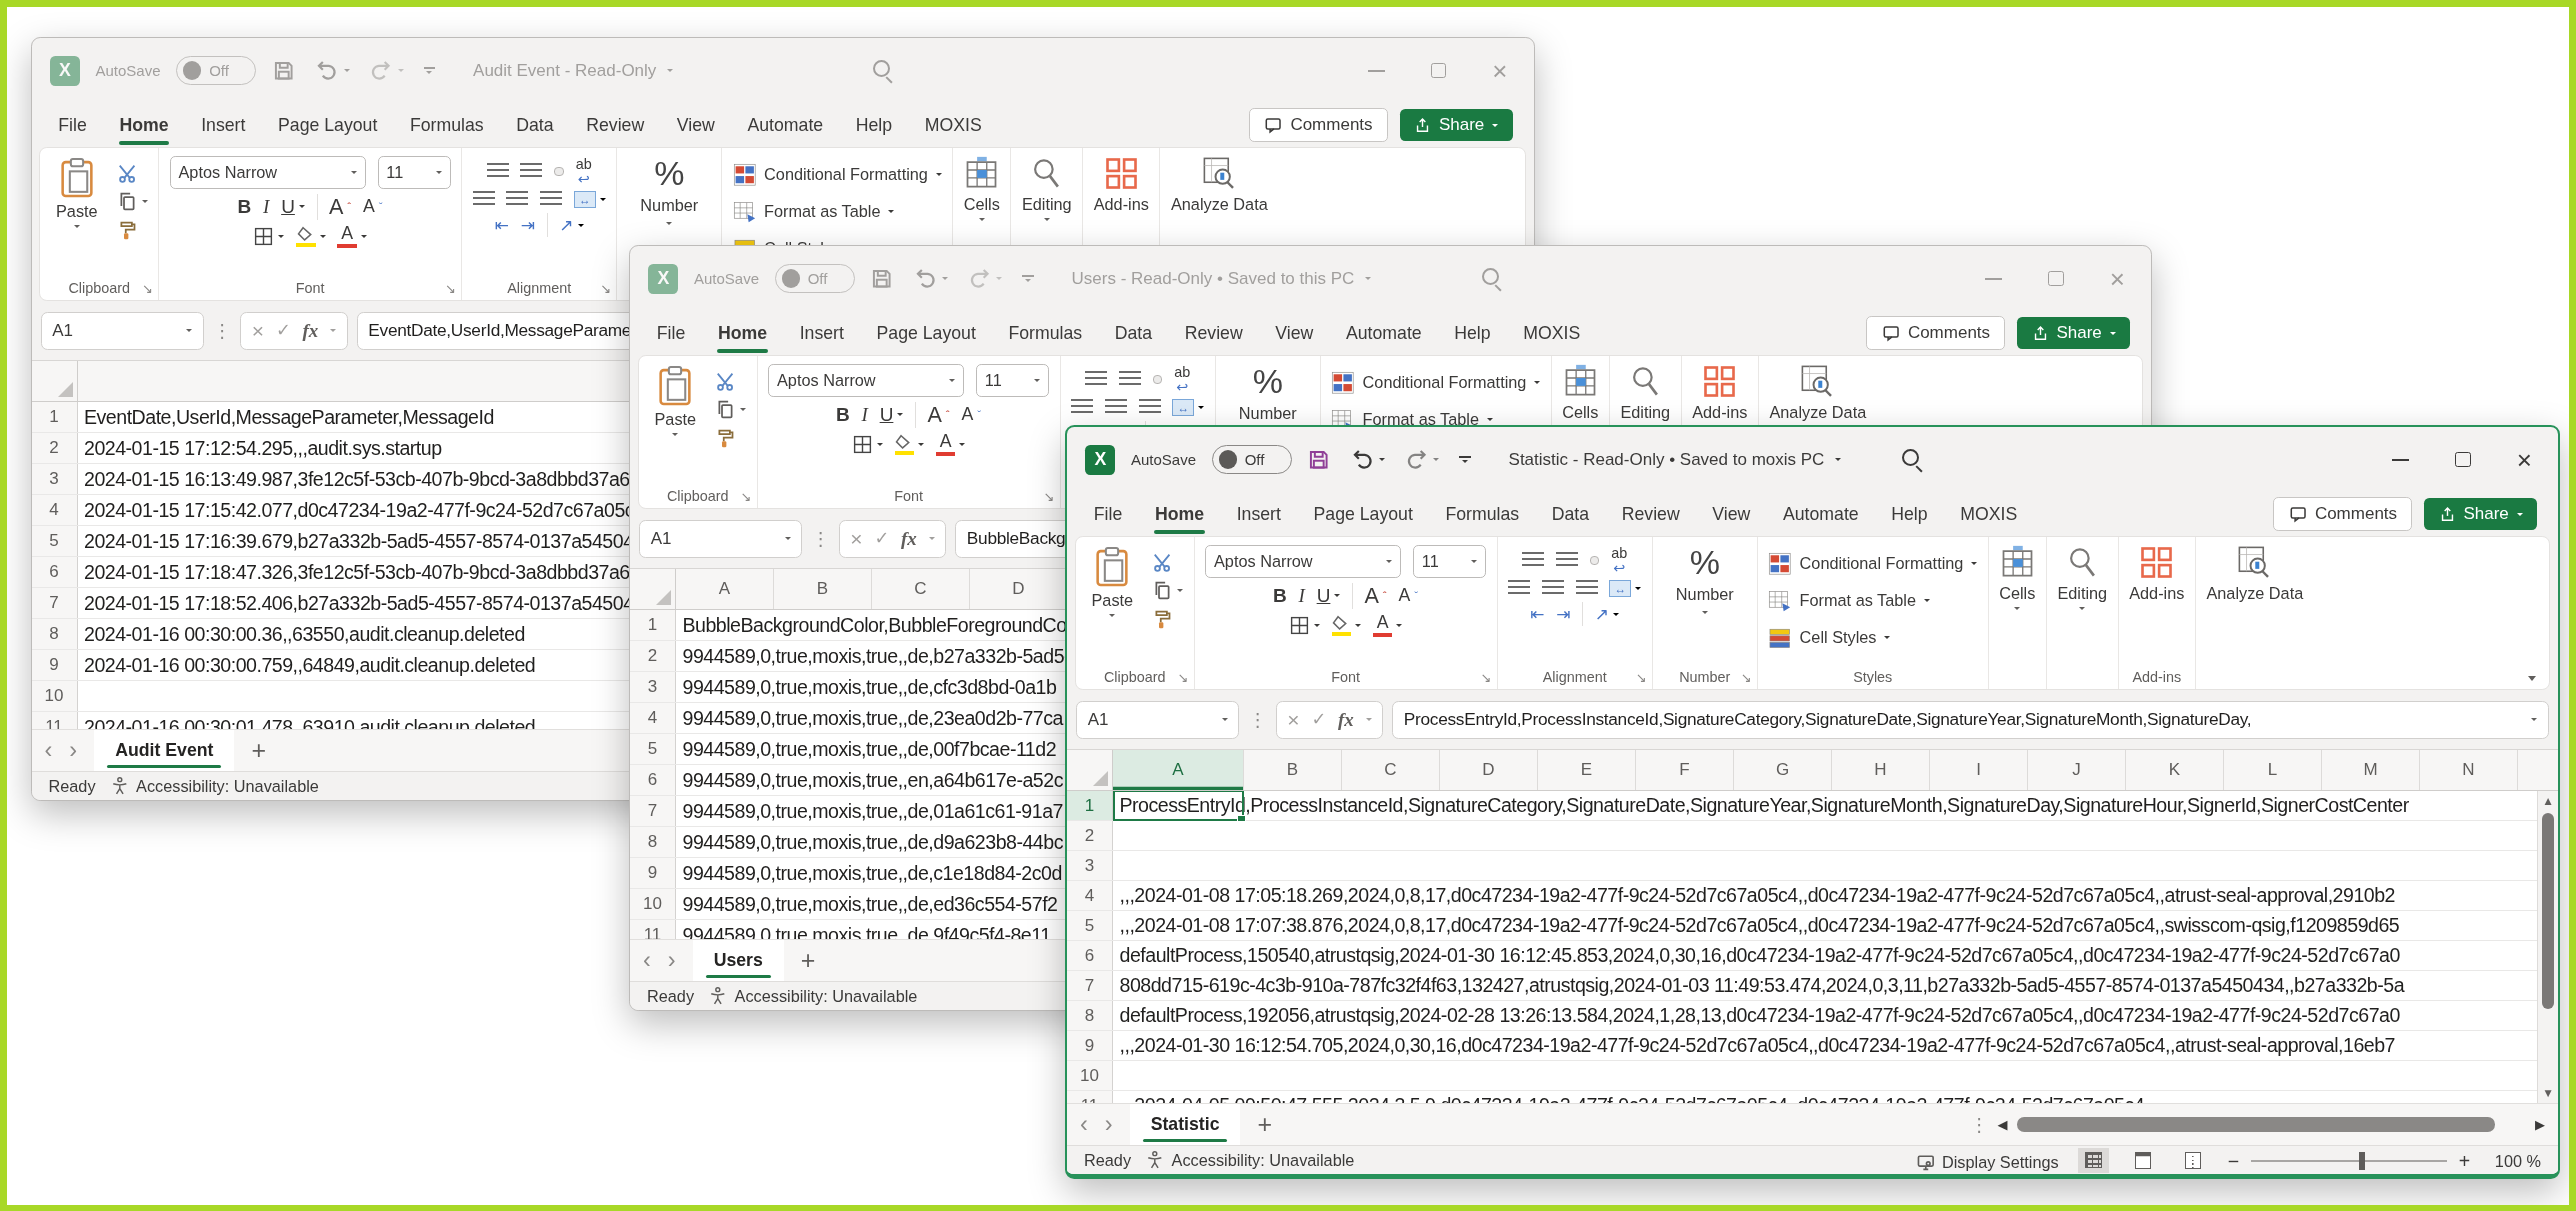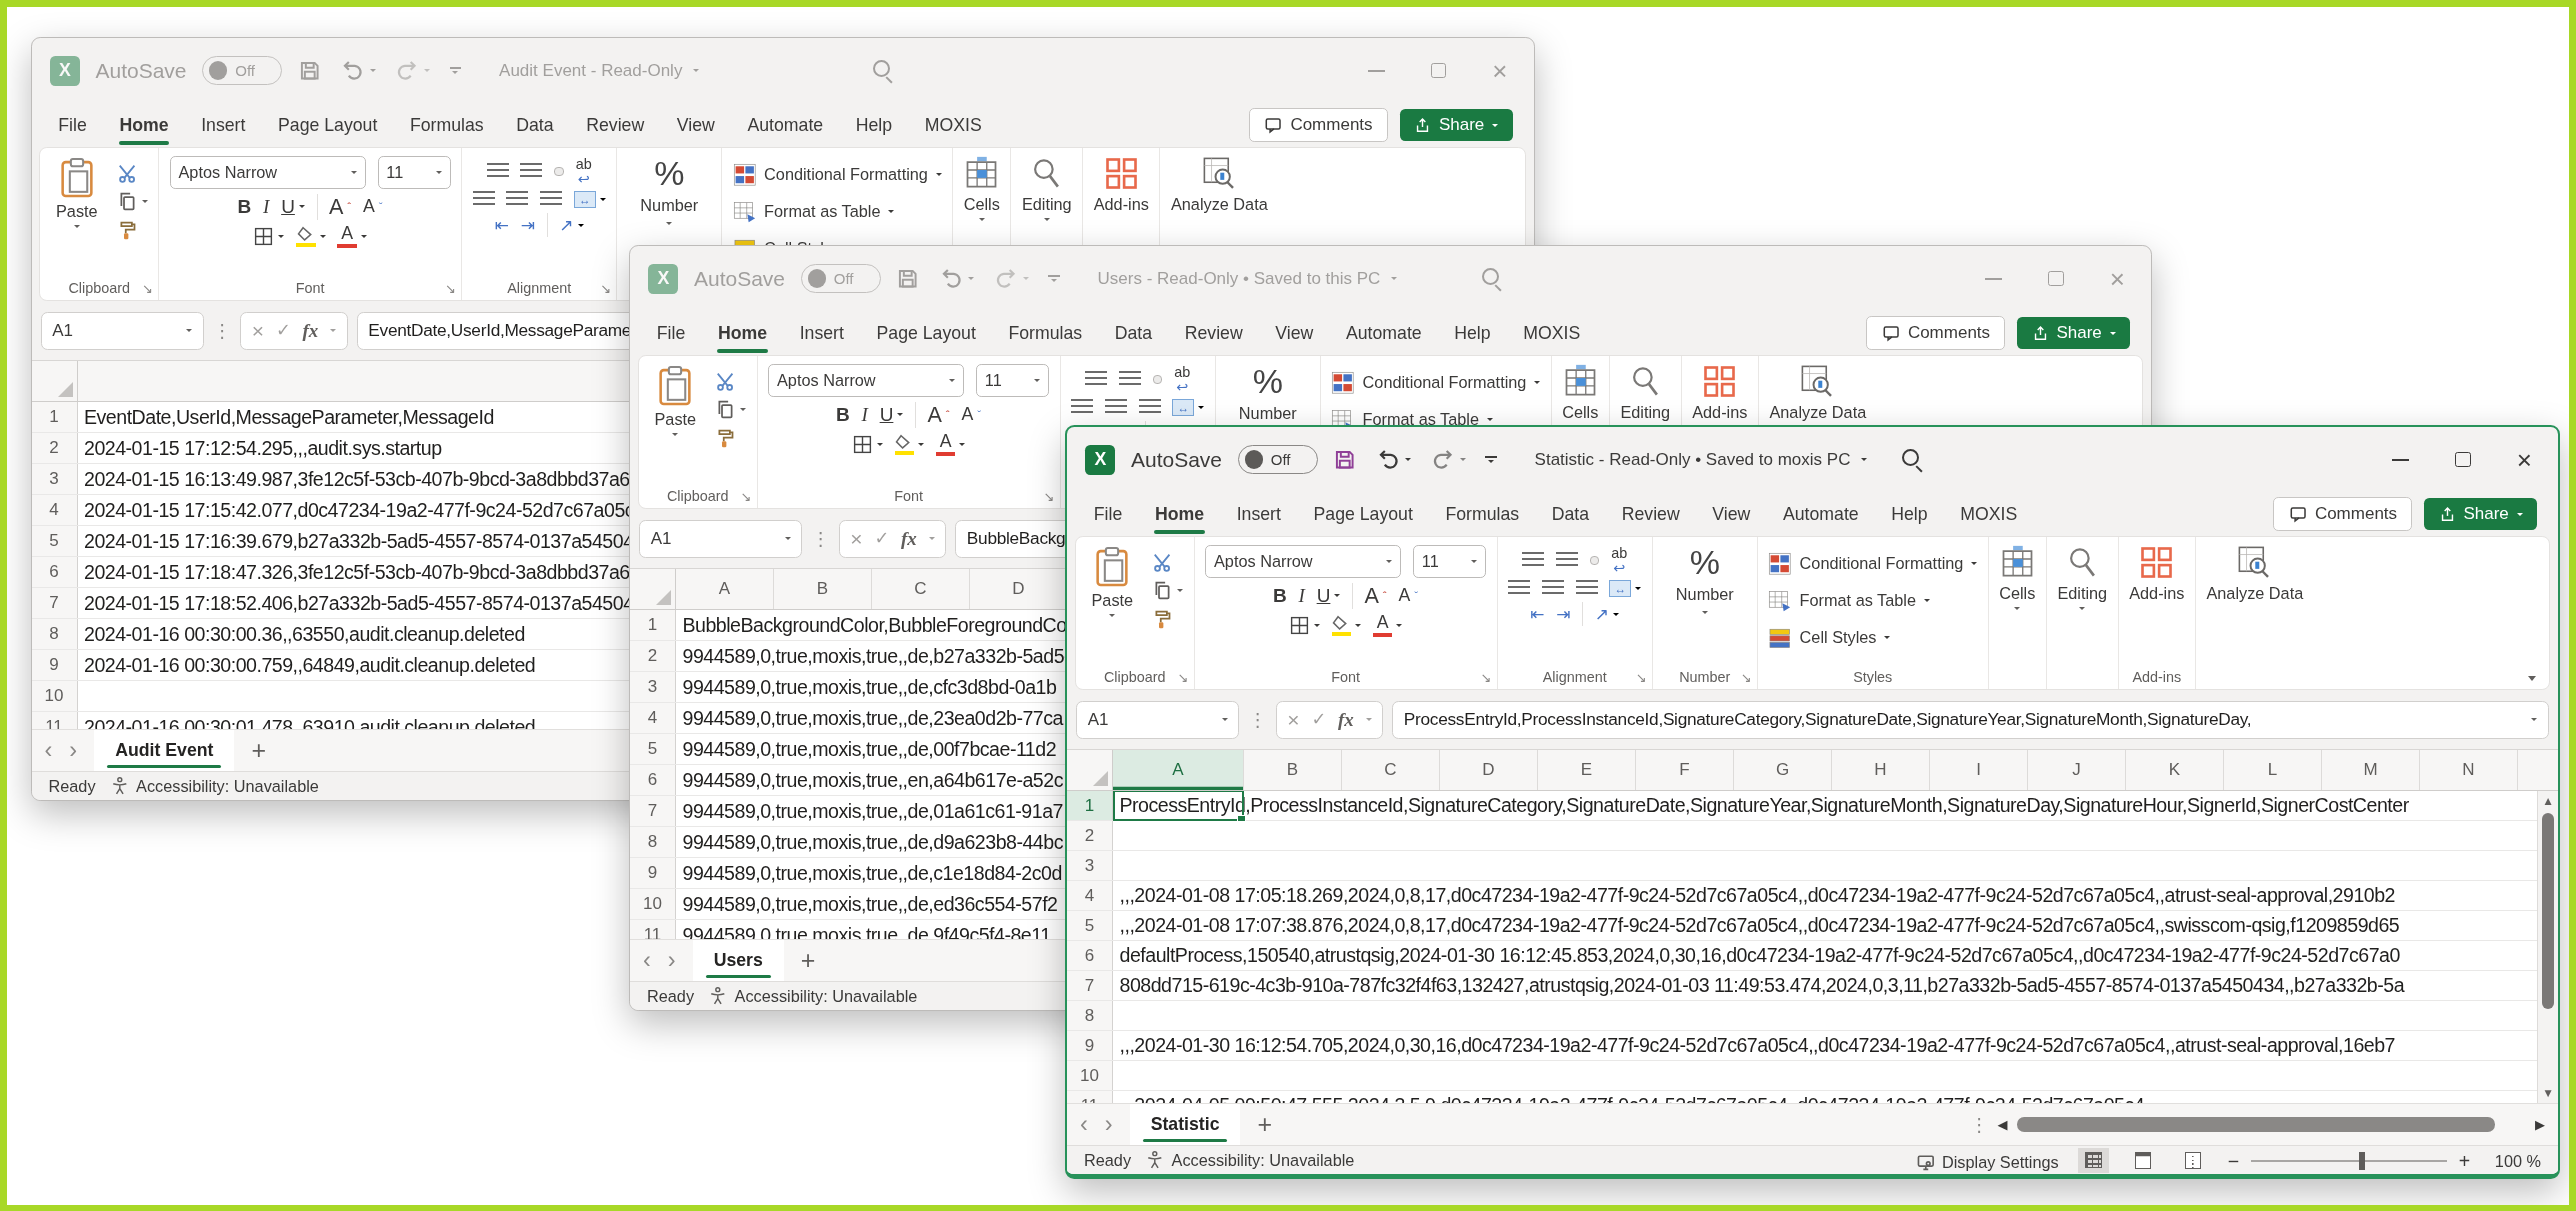--- a/index.html
+++ b/index.html
@@ -15,21 +15,21 @@
   .win--users     { left:622px; top:238px; width:1523px; height:766px; z-index:2; }
   .win--statistic { left:1058px;top:418px; width:1495px; height:754px; z-index:3;
                     border:2.6px solid #27925a; border-bottom-width:5.9px; --rowh:30px; }
 
   
   .titlebar { flex:0 0 65px; display:flex; align-items:center; gap:15.7px; padding:0 18.3px; position:relative; color:#a19f9d; }
   .win.active .titlebar { color:#3b3a39; }
   .excel-icon { width:30px; height:30px; border-radius:5.2px; background:#16794392; background:#1a7a42; color:#fff;
                 display:flex; align-items:center; justify-content:center; font-weight:700; font-size:17.7px; flex:0 0 30px; }
   .win:not(.active) .excel-icon { opacity:.5; }
-  .autosave-label { font-size:21px; }
+  .autosave-label { font-size:15px; }
   .toggle { width:80px; height:29px; border:1.6px solid #c3c1bf; border-radius:15.7px; display:flex; align-items:center; gap:7.8px; padding:0 5.9px; }
   .toggle .knob { width:18.3px; height:18.3px; border-radius:50%; background:#a19f9d; }
   .win.active .toggle { border-color:#8a8886; }
   .win.active .toggle .knob { background:#5c5a58; }
   .toggle .tstate { font-size:15px; }
   .qat { display:flex; align-items:center; gap:19.6px; }
   .qat svg { display:block; }
   .save-icon { color:inherit; }
   .win--statistic .save-icon { color:#8f3f97; }
   .undo-icon { color:inherit; } .win.active .undo-icon { color:#3b3a39; }
@@ -1376,20 +1376,21 @@
           <div class="grow">
             <div class="rownum">6</div>
             <div class="celltext">defaultProcess,150540,atrustqsig,2024-01-30 16:12:45.853,2024,0,30,16,d0c47234-19a2-477f-9c24-52d7c67a05c4,,d0c47234-19a2-477f-9c24-52d7c67a0</div>
           </div>
           <div class="grow">
             <div class="rownum">7</div>
             <div class="celltext">808dd715-619c-4c3b-910a-787fc32f4f63,132427,atrustqsig,2024-01-03 11:49:53.474,2024,0,3,11,b27a332b-5ad5-4557-8574-0137a5450434,,b27a332b-5a</div>
           </div>
           <div class="grow">
             <div class="rownum">8</div>
+            <div class="celltext">defaultProcess,192056,atrustqsig,2024-02-28 13:26:13.584,2024,1,28,13,d0c47234-19a2-477f-9c24-52d7c67a05c4,,d0c47234-19a2-477f-9c24-52d7c67a0</div>
           </div>
           <div class="grow">
             <div class="rownum">9</div>
             <div class="celltext">,,,2024-01-30 16:12:54.705,2024,0,30,16,d0c47234-19a2-477f-9c24-52d7c67a05c4,,d0c47234-19a2-477f-9c24-52d7c67a05c4,,atrust-seal-approval,16eb7</div>
           </div>
           <div class="grow">
             <div class="rownum">10</div>
           </div>
           <div class="grow">
             <div class="rownum">11</div>

